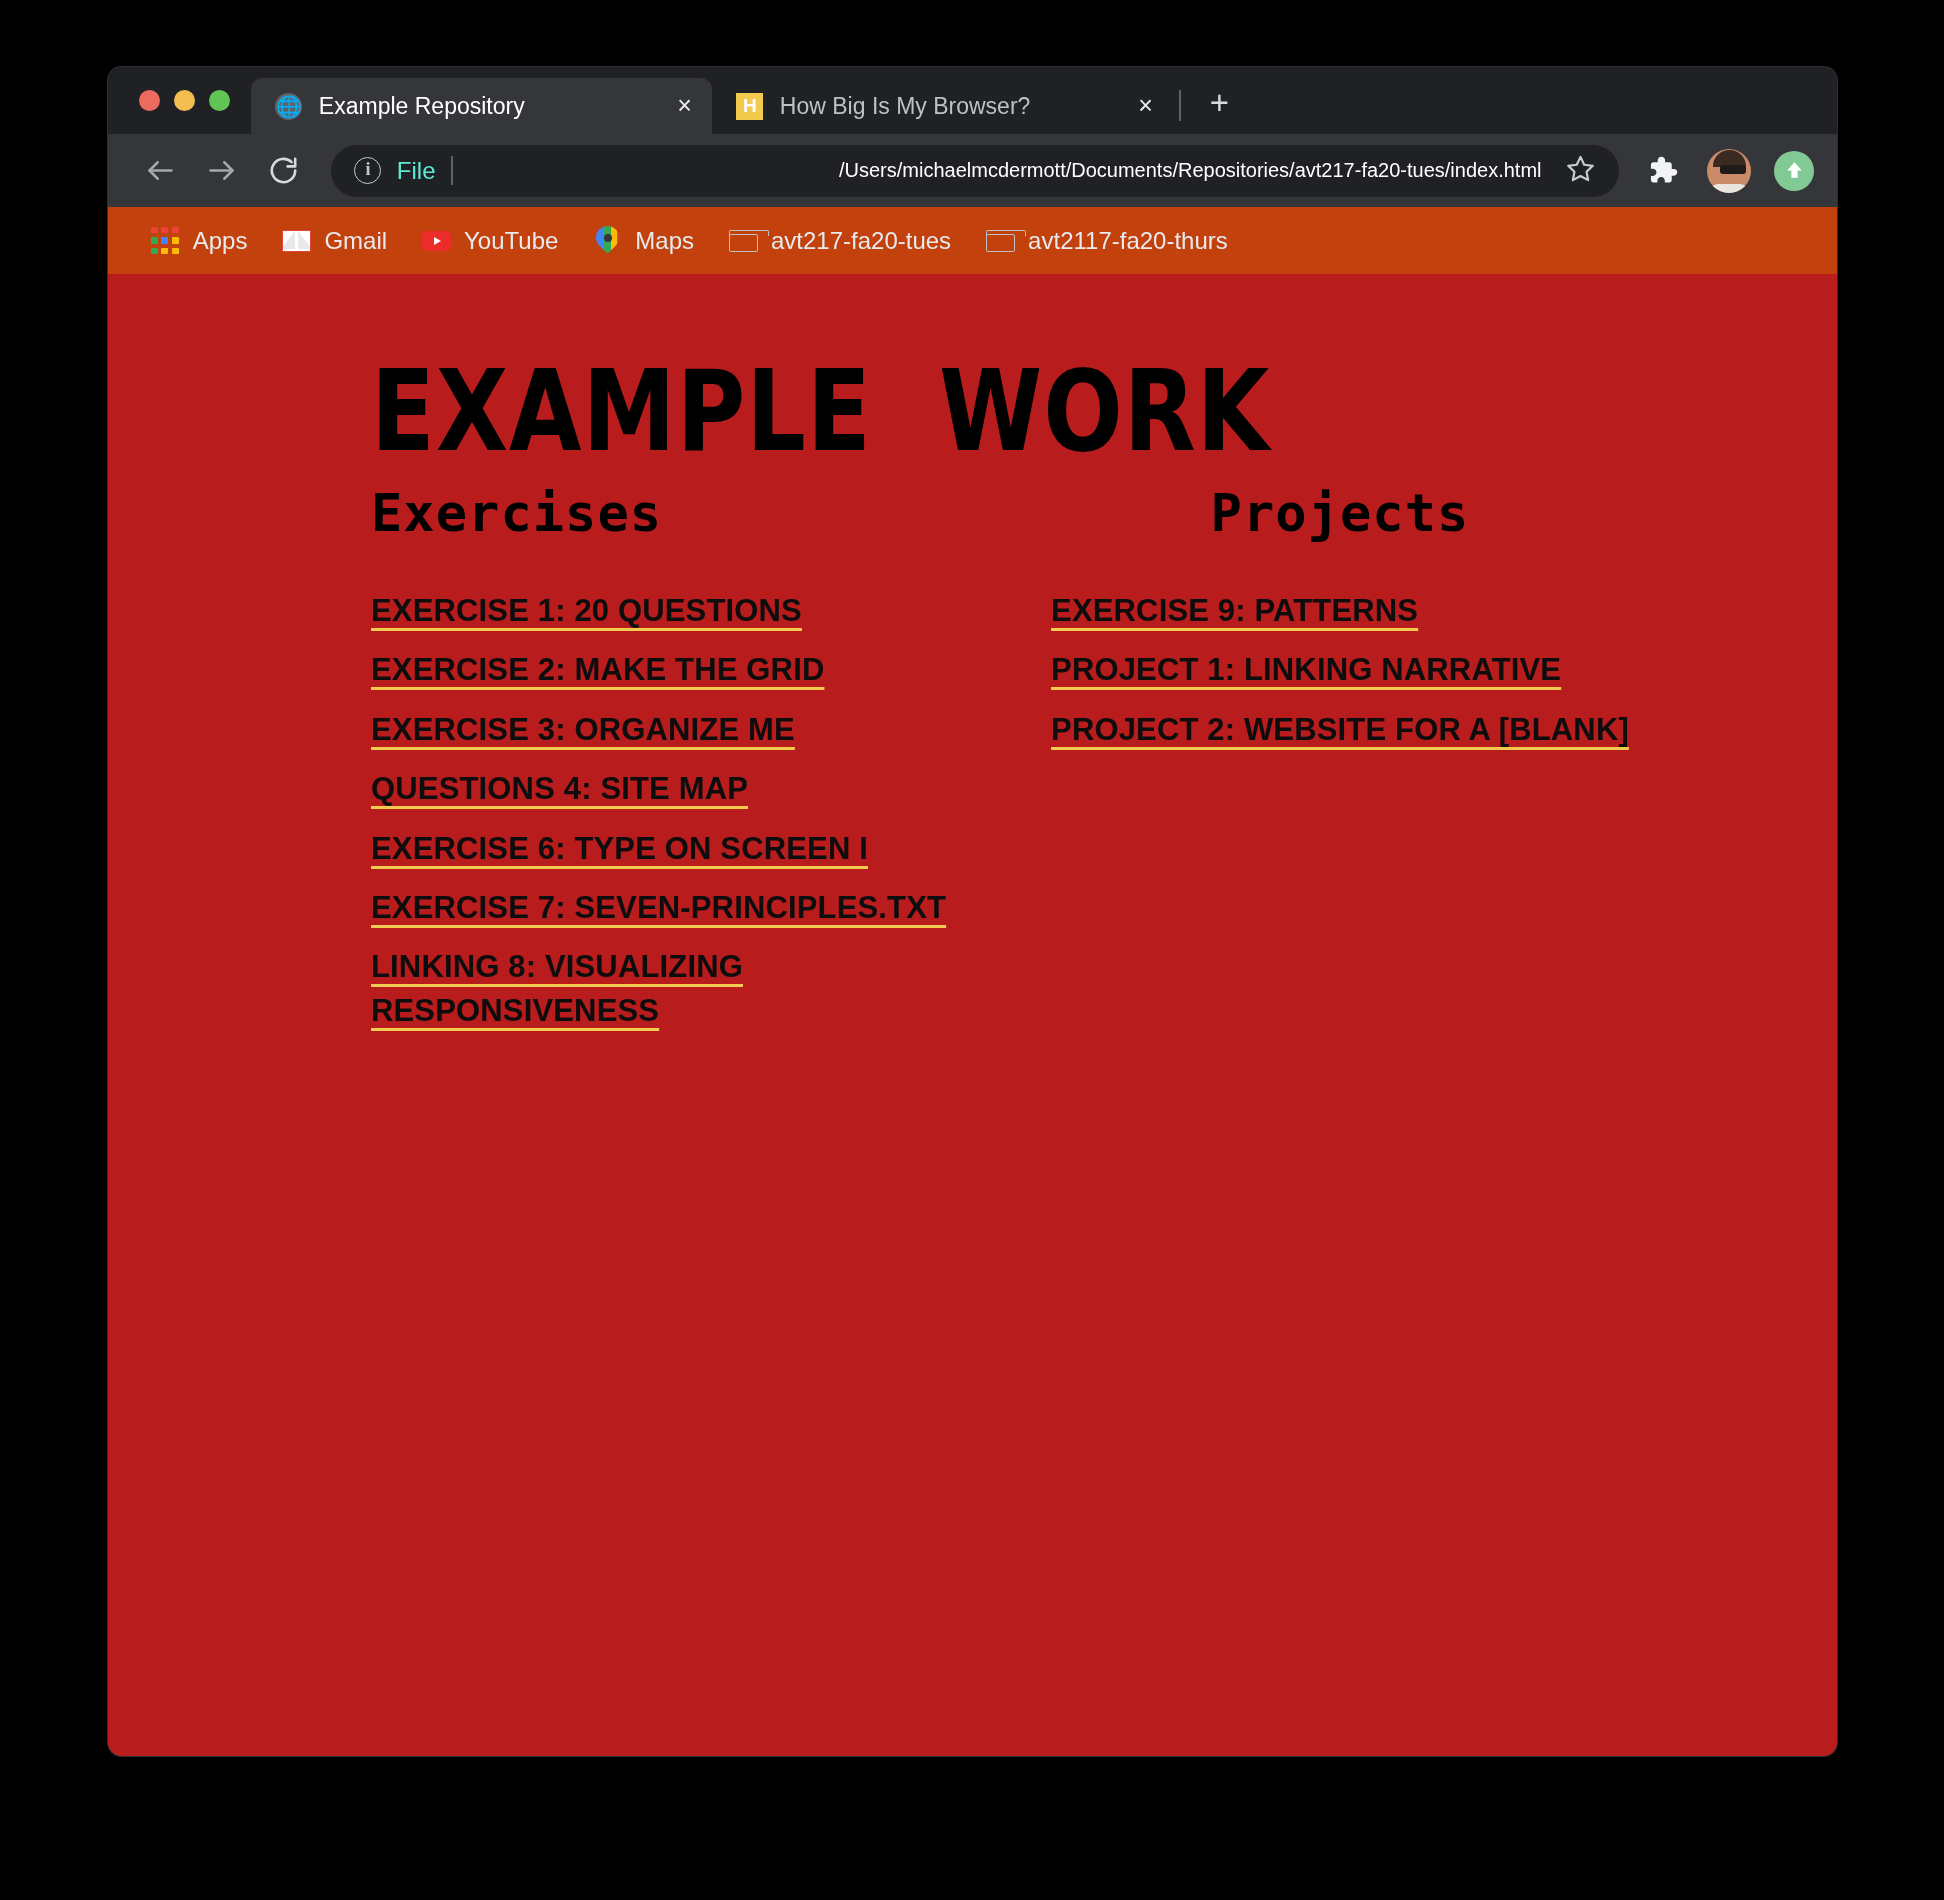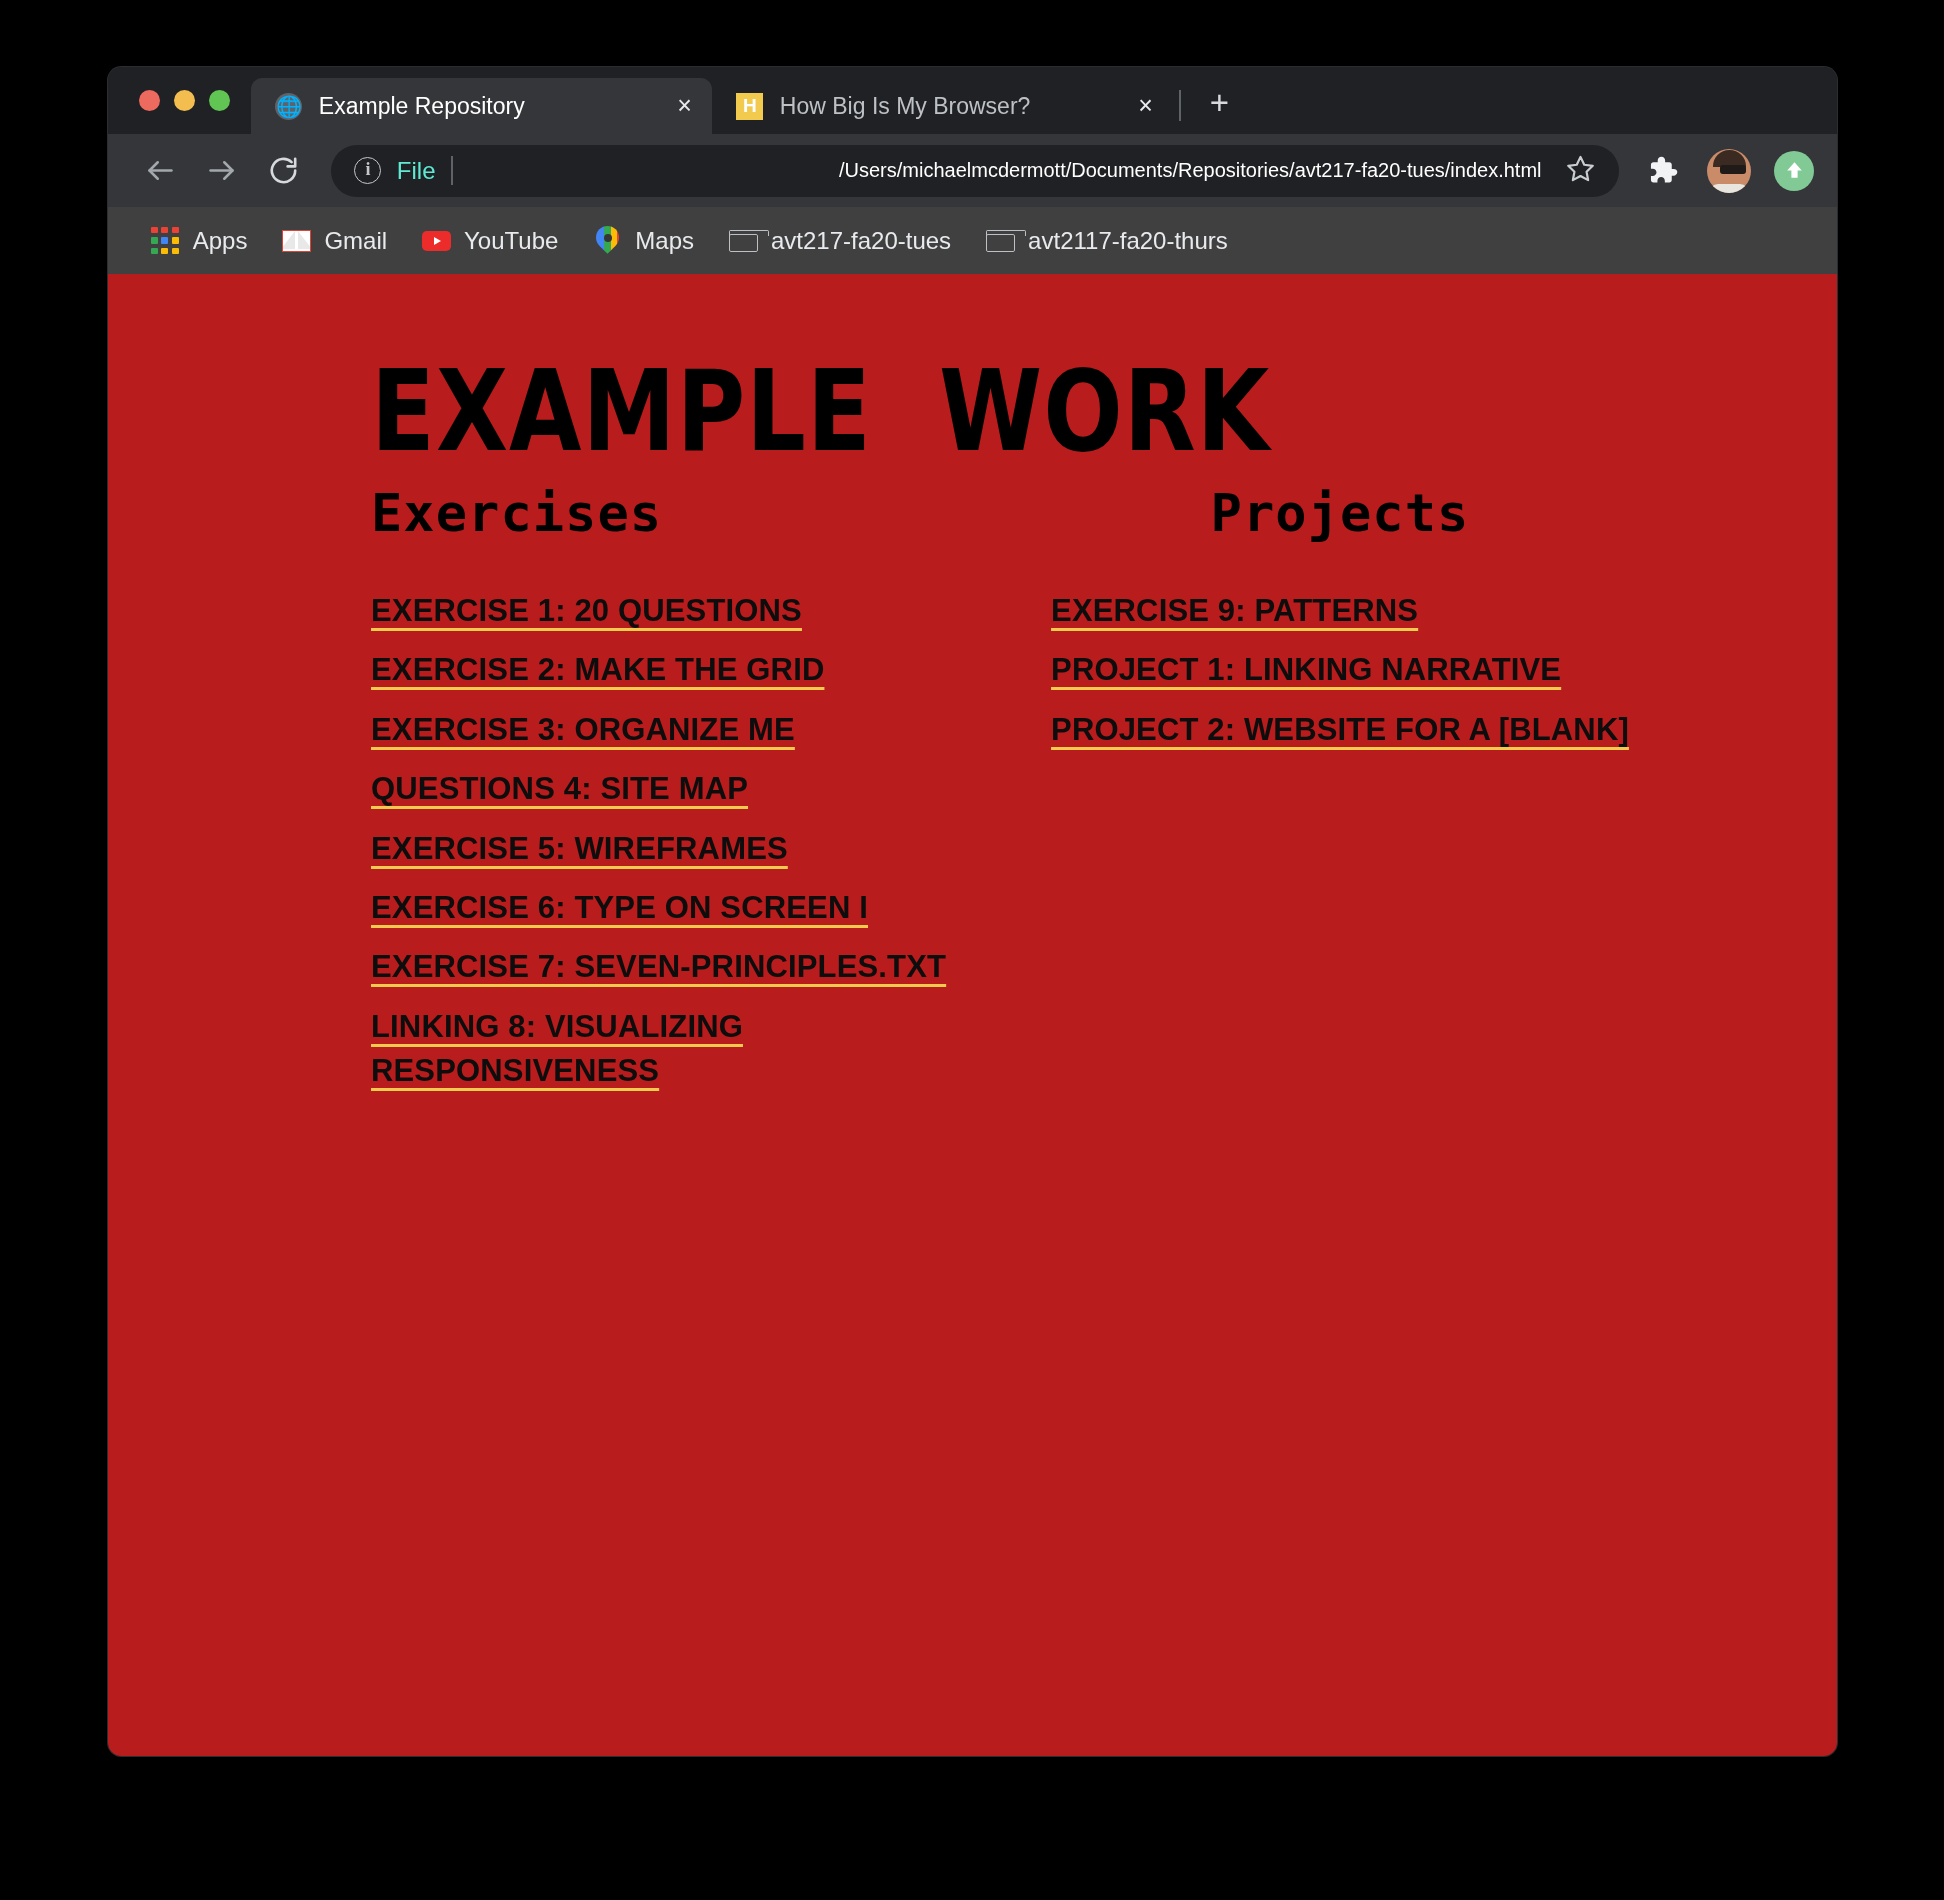--- a/index.html
+++ b/index.html
@@ -213,21 +213,21 @@
     border-radius: 50%;
     background: #81c995;
     margin-left: 15.4px;
     display: flex; align-items: center; justify-content: center;
     flex: 0 0 40px;
   }
 
   
   #bookmarks-bar {
     height: 67px;
-    background: #404040;
+    background: #c2410c;
     display: flex;
     align-items: center;
     padding-left: 25px;
     gap: 0;
   }
   .bookmark {
     display: flex;
     align-items: center;
     gap: 13.4px;
     height: 46px;
@@ -495,21 +495,20 @@
 
     <div id="columns">
 
       <div class="column col-exercises">
         <h2 class="column-heading">Exercises</h2>
         <ul class="link-list">
           <li><a class="work-link">EXERCISE 1: 20 QUESTIONS</a></li>
           <li><a class="work-link">EXERCISE 2: MAKE THE GRID</a></li>
           <li><a class="work-link">EXERCISE 3: ORGANIZE ME</a></li>
           <li><a class="work-link">QUESTIONS 4: SITE MAP</a></li>
-          <li><a class="work-link">EXERCISE 5: WIREFRAMES</a></li>
           <li><a class="work-link">EXERCISE 6: TYPE ON SCREEN I</a></li>
           <li><a class="work-link">EXERCISE 7: SEVEN-PRINCIPLES.TXT</a></li>
           <li><a class="work-link">LINKING 8: VISUALIZING RESPONSIVENESS</a></li>
         </ul>
       </div>
 
       <div class="column col-projects">
         <h2 class="column-heading">Projects</h2>
         <ul class="link-list">
           <li><a class="work-link">EXERCISE 9: PATTERNS</a></li>

